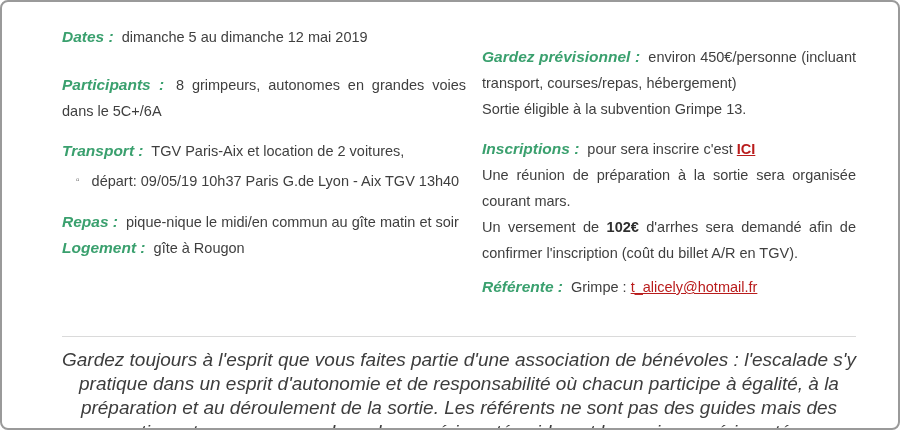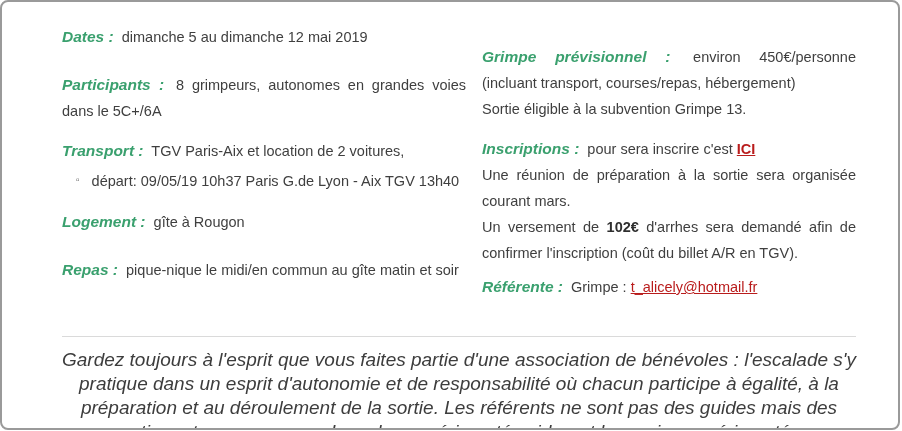--- a/index.html
+++ b/index.html
@@ -107,37 +107,37 @@
           <span class="sec-label">Transport :</span>
           <span>TGV Paris-Aix et location de 2 voitures,</span>
           <ul class="plain">
             <li>
               <span class="bullet">▫</span>
               <span>départ: 09/05/19 10h37 Paris G.de Lyon - Aix TGV 13h40</span>
             </li>
           </ul>
         </div>
 
+        <div class="sec justify">
+          <span class="sec-label">Repas :</span>
+          <span>pique-nique le midi/en commun au gîte matin et soir</span>
+        </div>
+
         <div class="sec mb-lg">
           <span class="sec-label">Logement :</span>
           <span>gîte à Rougon</span>
-        </div>
-
-        <div class="sec justify">
-          <span class="sec-label">Repas :</span>
-          <span>pique-nique le midi/en commun au gîte matin et soir</span>
         </div>
 
       </div>
 
       <div class="col-right">
 
         <div class="sec mb-md">
           <div class="justify">
-            <span class="sec-label">Grimpe prévisionnel :</span>
+            <span class="sec-label">Gardez prévisionnel :</span>
             <span>environ 450€/personne (incluant transport, courses/repas, hébergement)</span>
           </div>
           <div>Sortie éligible à la subvention Grimpe 13.</div>
         </div>
 
         <div class="sec mb-sm">
           <div>
             <span class="sec-label">Inscriptions :</span>
             <span>pour sera inscrire c'est</span>
             <a href="#" class="doc-link">ICI</a>

